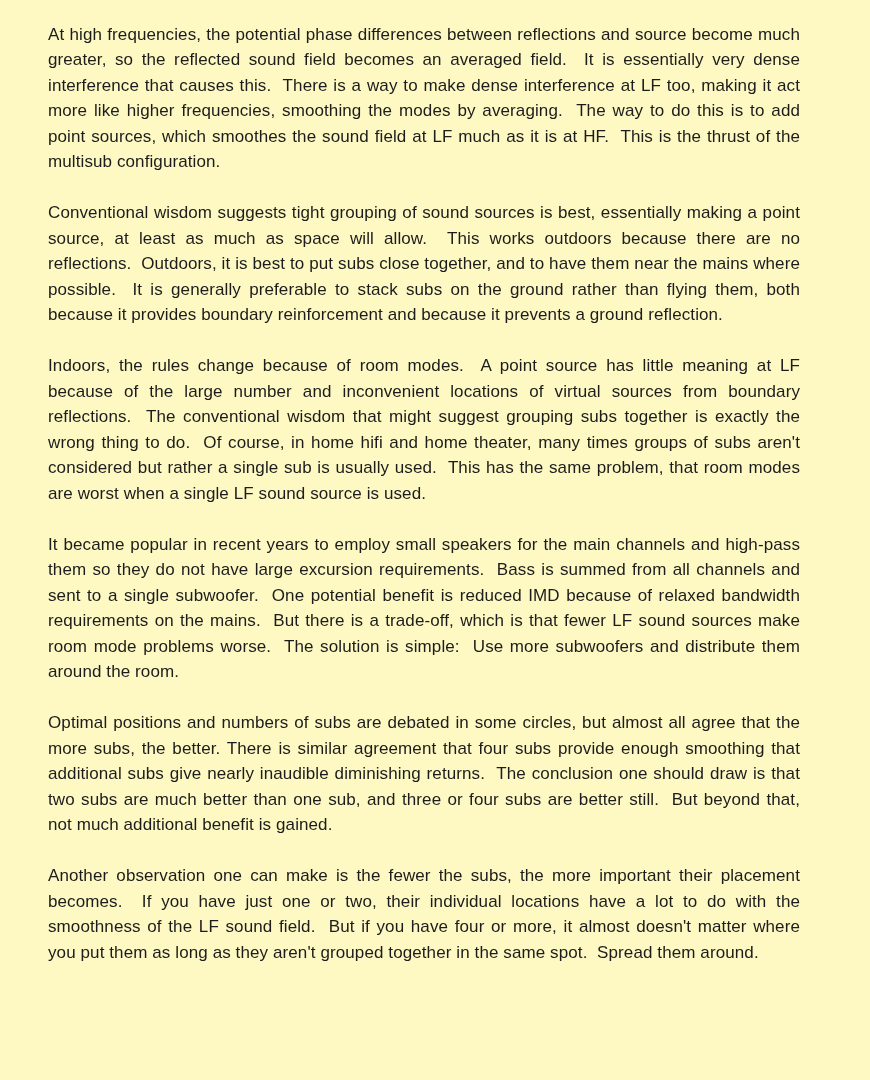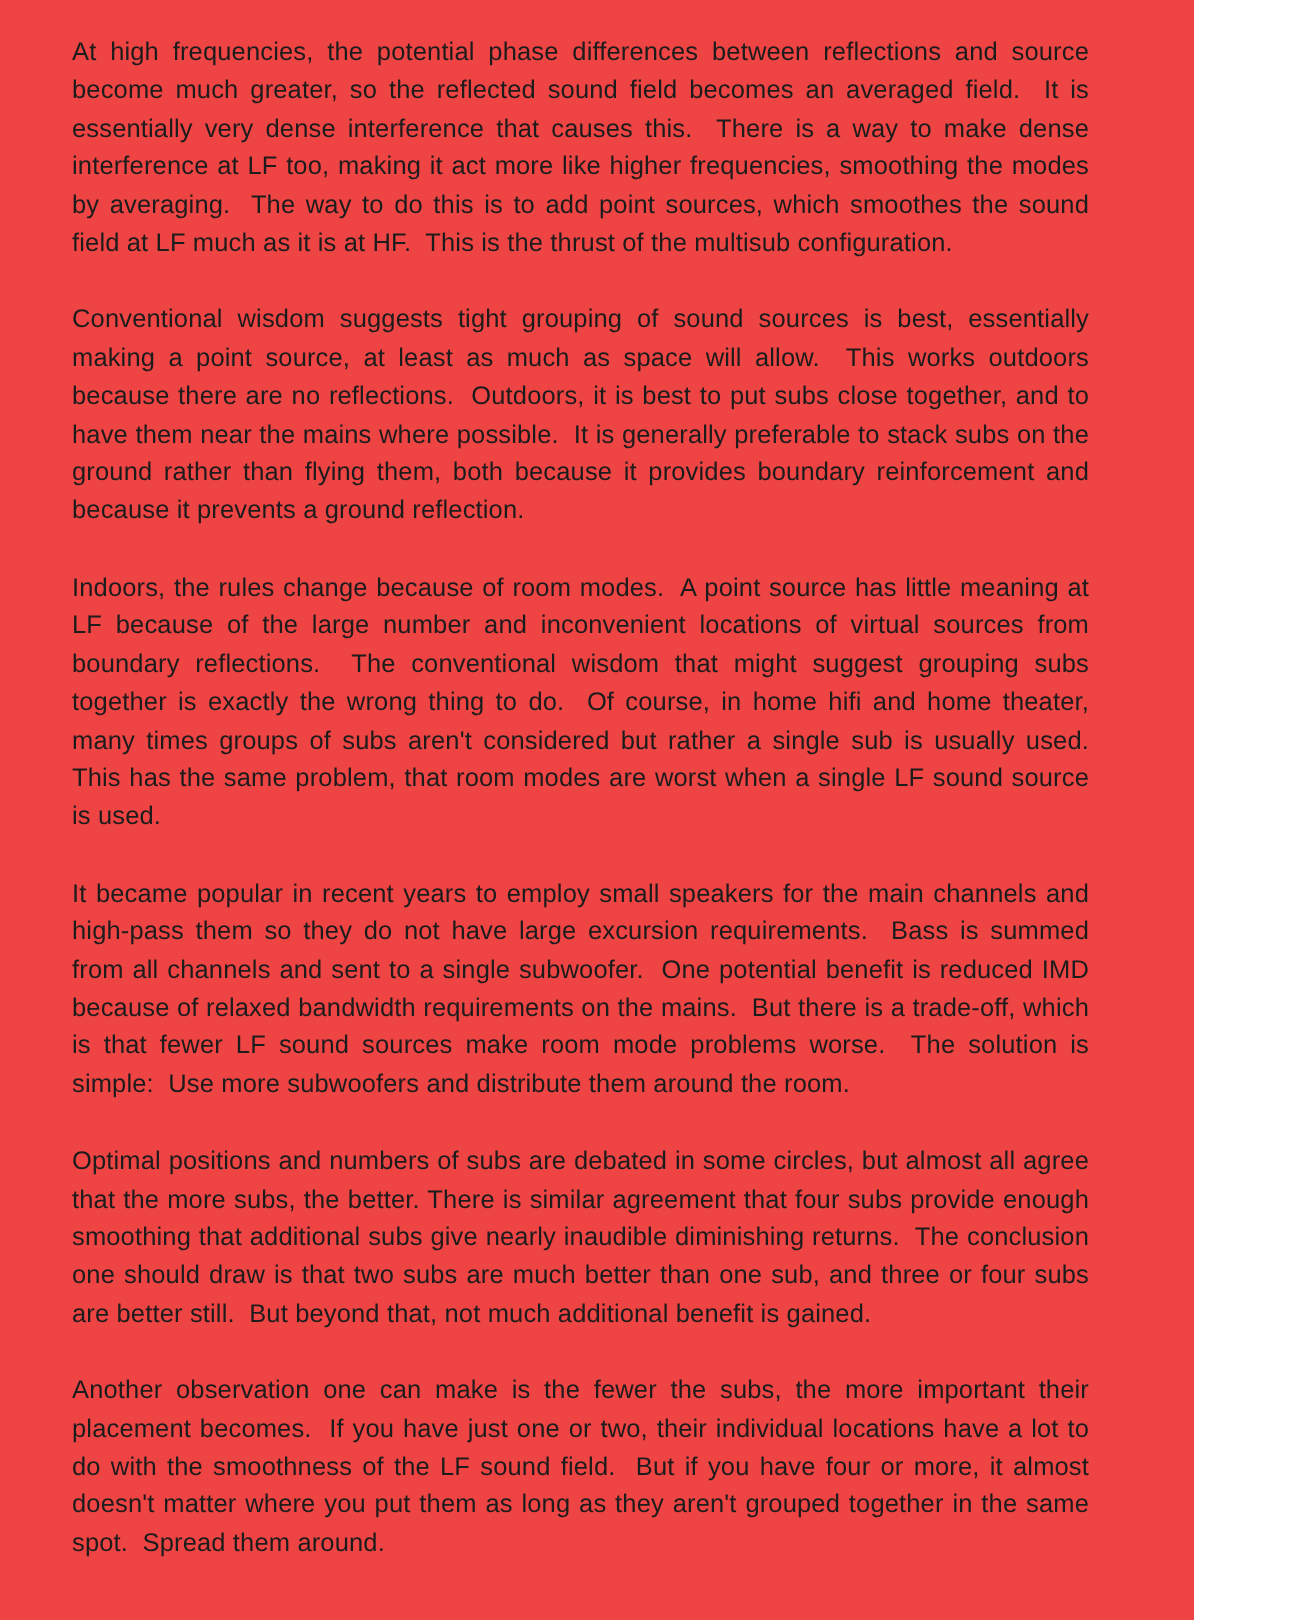--- a/index.html
+++ b/index.html
@@ -8,24 +8,24 @@
     background: #ffffff;
   }
   body {
     width: 870px;
     height: 1080px;
     overflow: hidden;
     font-family: "Liberation Sans", sans-serif;
   }
   .page {
     box-sizing: border-box;
-    width: 796px;
+    width: 870px;
     height: 1080px;
     padding: 22px 70px 0 48px;
-    background: #ef4444;
+    background: #fef9c3;
   }
   p.para {
     margin: 0 0 26px 0;
     font-size: 17px;
     line-height: 25.4px;
     color: #1c1c1c;
     text-align: justify;
     text-justify: inter-word;
     white-space: pre-wrap;
     letter-spacing: 0.1px;

